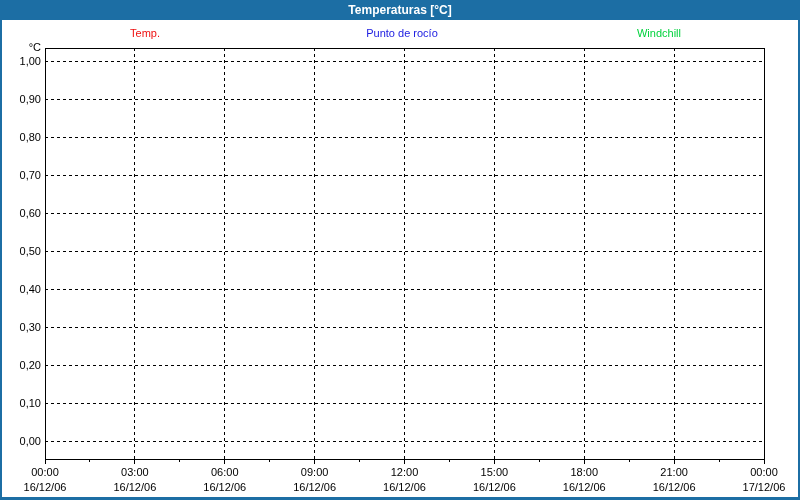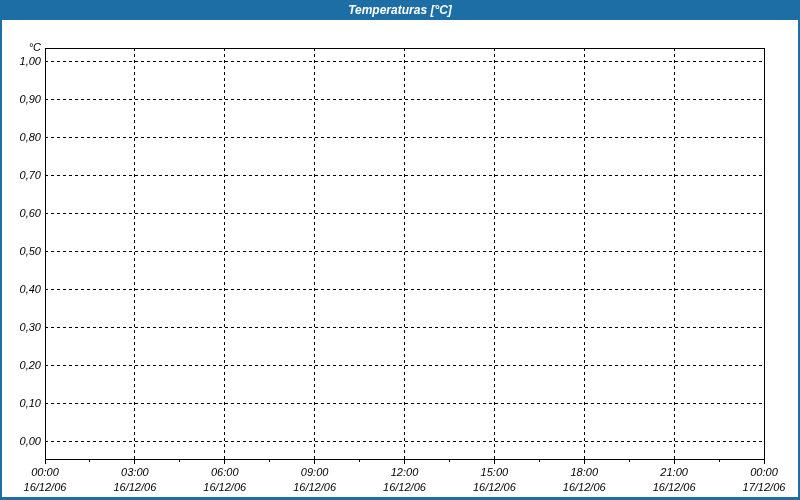--- a/index.html
+++ b/index.html
@@ -11,21 +11,20 @@
   .frame {
     position: relative;
     width: 800px;
     height: 500px;
     box-sizing: border-box;
     background: #ffffff;
     border-left: 2px solid #1c6ea4;
     border-right: 2px solid #1c6ea4;
     border-bottom: 3px solid #1c6ea4;
     overflow: hidden;
-    font-style: italic;
   }
   .titlebar {
     position: absolute;
     left: -2px; top: 0;
     width: 800px;
     height: 20px;
     background: #1c6ea4;
     color: #ffffff;
     font-size: 12px;
     font-weight: bold;
@@ -47,20 +46,25 @@
     fill: #000000;
   }
 </style>
 </head>
 <body>
 
 <div class="frame">
   <div class="titlebar">
     <span>Temperaturas [°C]</span>
   </div>
+  <div class="legend">
+      <span class="legend-item" style="left: 143px; color: rgb(238, 17, 17);">Temp.</span>
+      <span class="legend-item" style="left: 400px; color: rgb(26, 26, 224);">Punto de rocío</span>
+      <span class="legend-item" style="left: 657px; color: rgb(0, 210, 60);">Windchill</span>
+    </div>
   <svg class="plot" id="plot-svg" width="800" height="500">
       <line x1="43" y1="61" x2="762" y2="61" stroke="#000000" stroke-width="1" shape-rendering="crispEdges" stroke-dasharray="3 3"></line>
       <text x="39" y="65" text-anchor="end">1,00</text>
       <line x1="43" y1="99" x2="762" y2="99" stroke="#000000" stroke-width="1" shape-rendering="crispEdges" stroke-dasharray="3 3"></line>
       <text x="39" y="103" text-anchor="end">0,90</text>
       <line x1="43" y1="137" x2="762" y2="137" stroke="#000000" stroke-width="1" shape-rendering="crispEdges" stroke-dasharray="3 3"></line>
       <text x="39" y="141" text-anchor="end">0,80</text>
       <line x1="43" y1="175" x2="762" y2="175" stroke="#000000" stroke-width="1" shape-rendering="crispEdges" stroke-dasharray="3 3"></line>
       <text x="39" y="179" text-anchor="end">0,70</text>
       <line x1="43" y1="213" x2="762" y2="213" stroke="#000000" stroke-width="1" shape-rendering="crispEdges" stroke-dasharray="3 3"></line>

